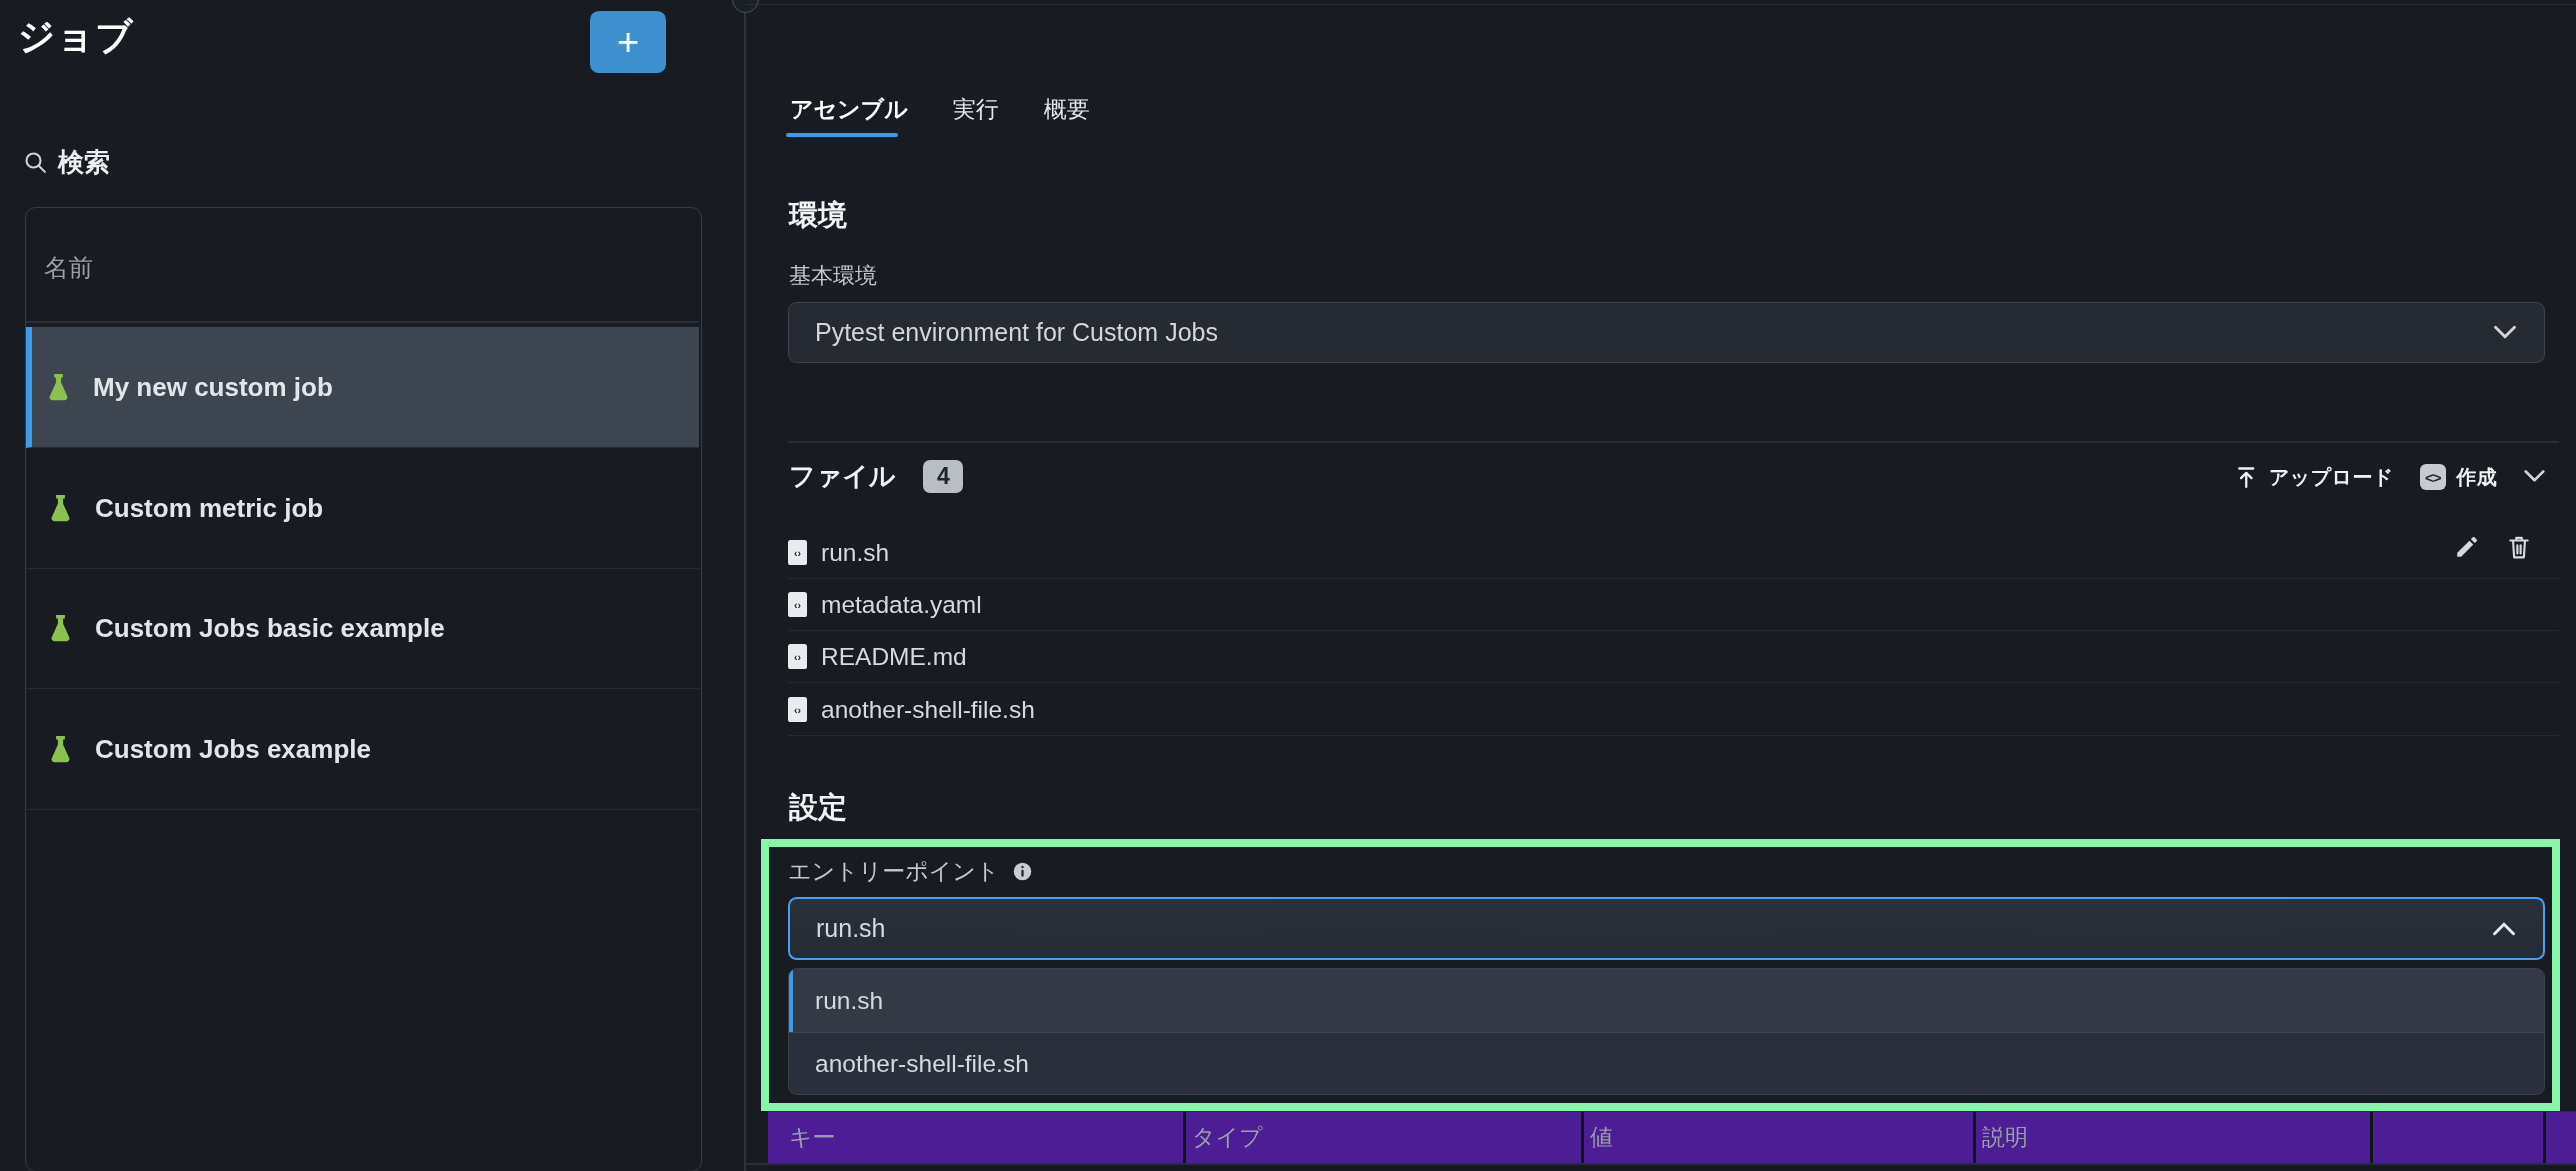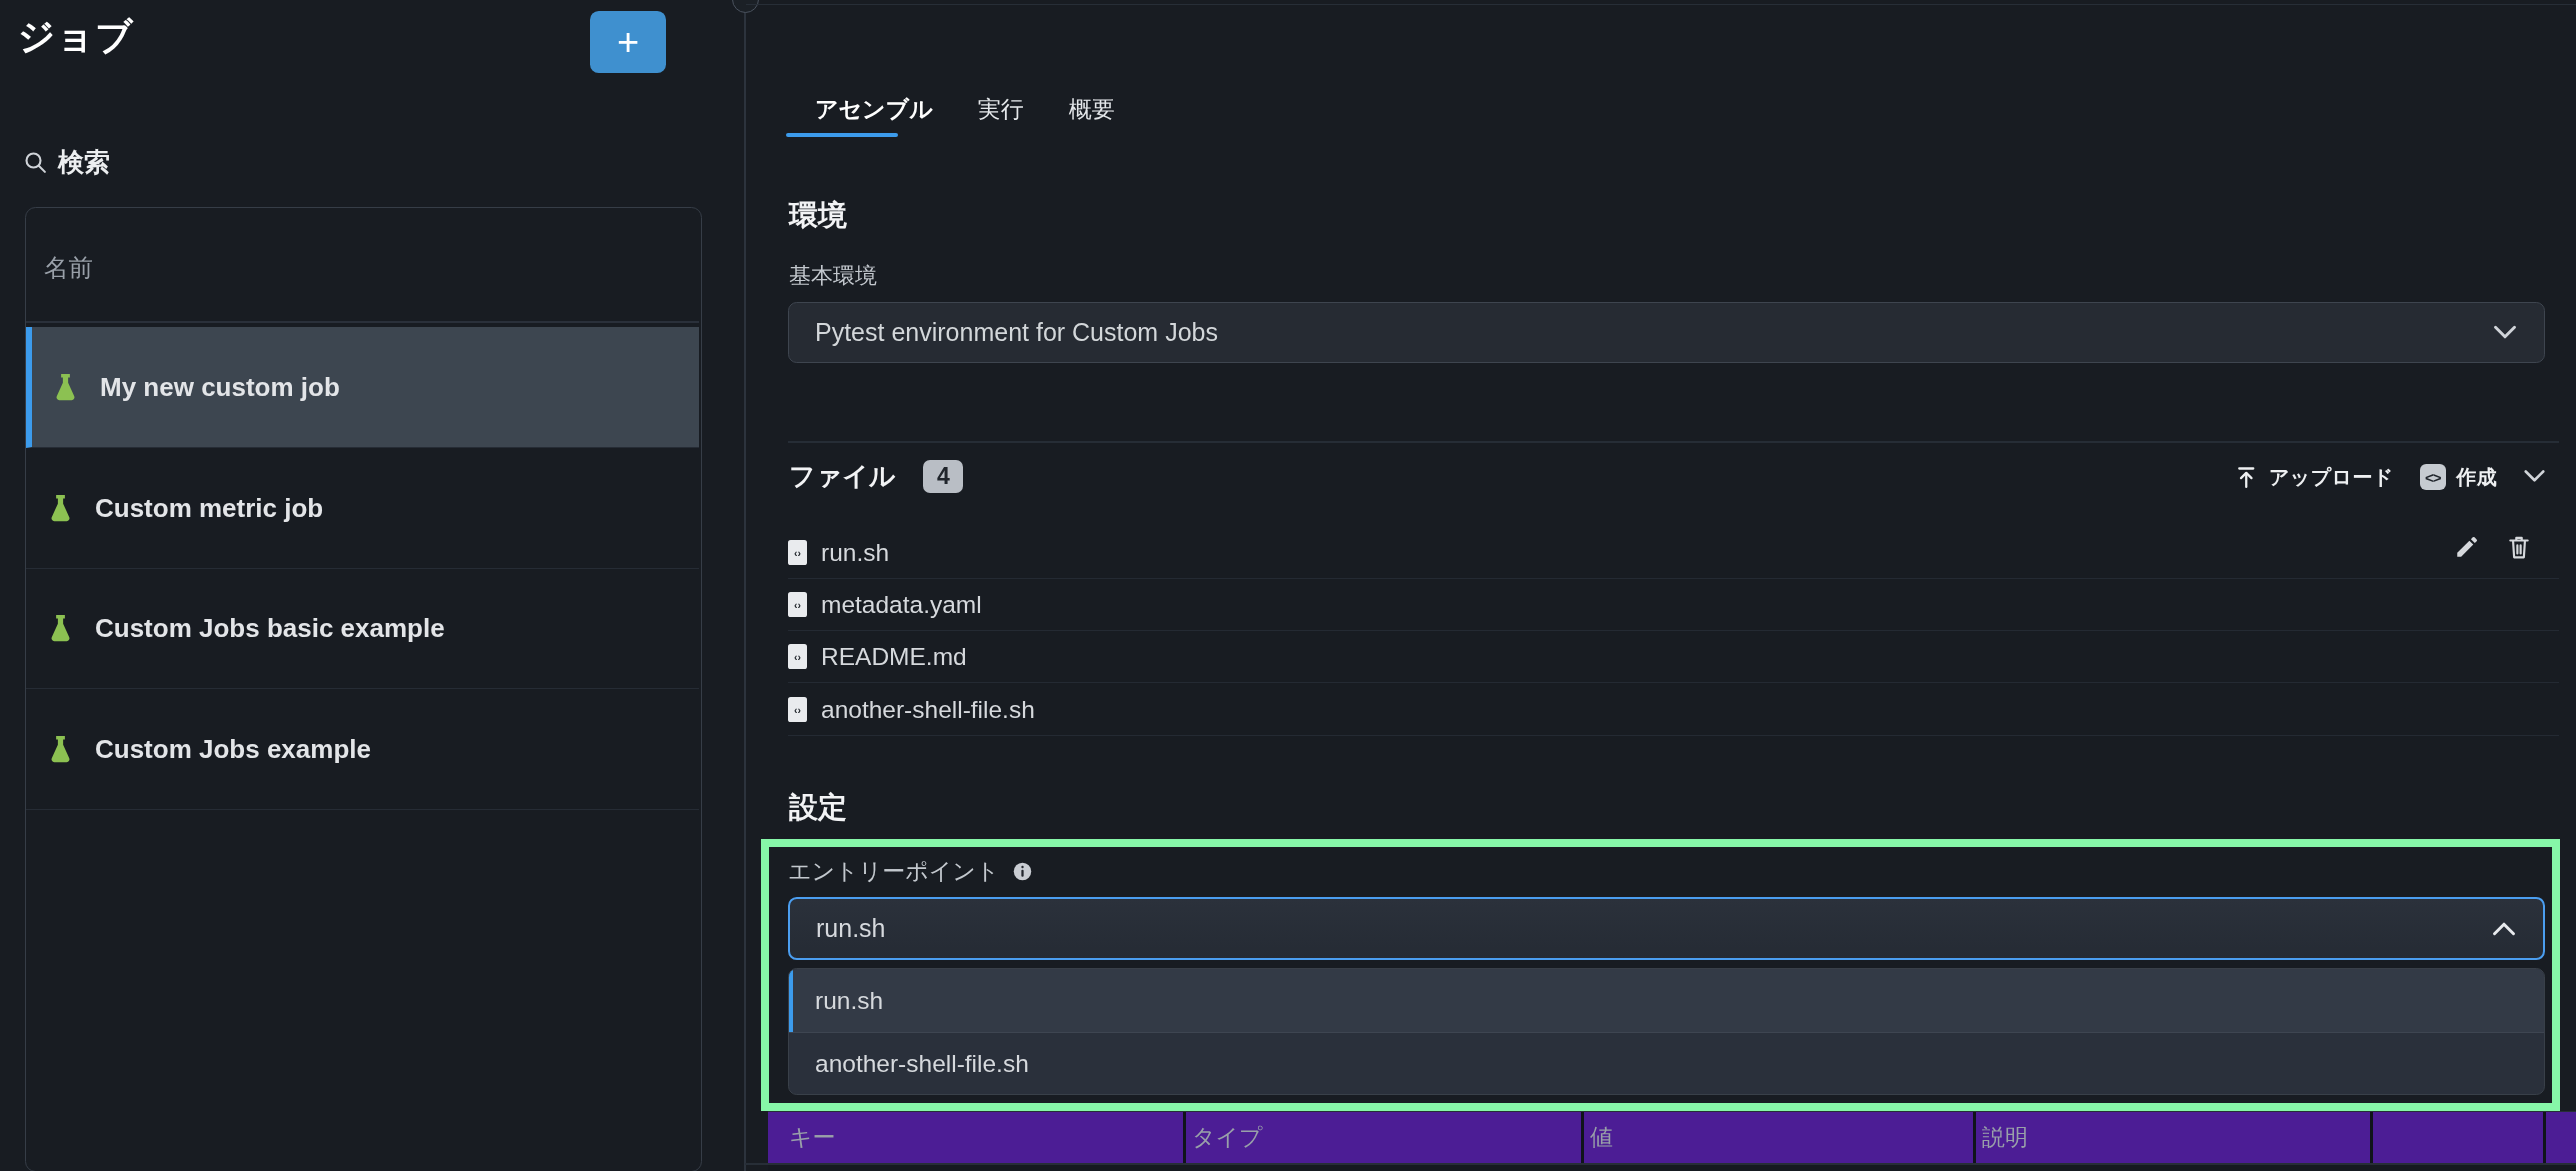--- a/index.html
+++ b/index.html
@@ -25,30 +25,30 @@
     border:1.7px solid #363d47; border-radius:10.5px;
   }
   .name-h { left:44px; top:251px; font-size:24.5px; color:#99a0a9; }
   .list-hdiv { left:26px; top:321px; width:673px; height:1.7px; background:#2a303a; }
   .job-row {
     left:26px; width:673px; height:121px;
     display:flex; align-items:center; gap:23px; padding-left:23px;
     border-bottom:1.7px solid #262c35; cursor:pointer;
   }
   .job-row .jlbl { font-size:26px; font-weight:bold; color:#e3e5e8; }
-  .job-row.sel { background:#3d4650; border-left:6.1px solid #3c9bec; padding-left:22px; }
+  .job-row.sel { background:#3d4650; border-left:6.1px solid #3c9bec; padding-left:15px; }
 
   
   .vdivider { left:744px; top:0; width:1.7px; height:1172px; background:#2c333d; }
   .divider-knob { left:732px; top:-14px; width:27px; height:27px; border-radius:50%;
     background:#1b2026; border:1.7px solid #4a525e; }
   .main-topline { left:746px; top:3.5px; width:1830px; height:1.7px; background:#272e37; }
 
   
-  .tabs { left:815px; top:94px; display:flex; gap:45px; }
+  .tabs { left:790px; top:94px; display:flex; gap:45px; }
   .tab { font-size:23px; font-weight:500; color:#e4e7ea; cursor:pointer; }
   .tab.active { font-weight:bold; color:#ffffff; }
   .tab-underline { left:786px; top:133px; width:112px; height:4.4px; background:#3c9bec; border-radius:2.6px; }
 
   
   .h-sec { font-size:29px; font-weight:bold; color:#f2f3f5; }
   .lbl-sm { font-size:22px; color:#c3c8ce; }
 
   
   .env-select {

